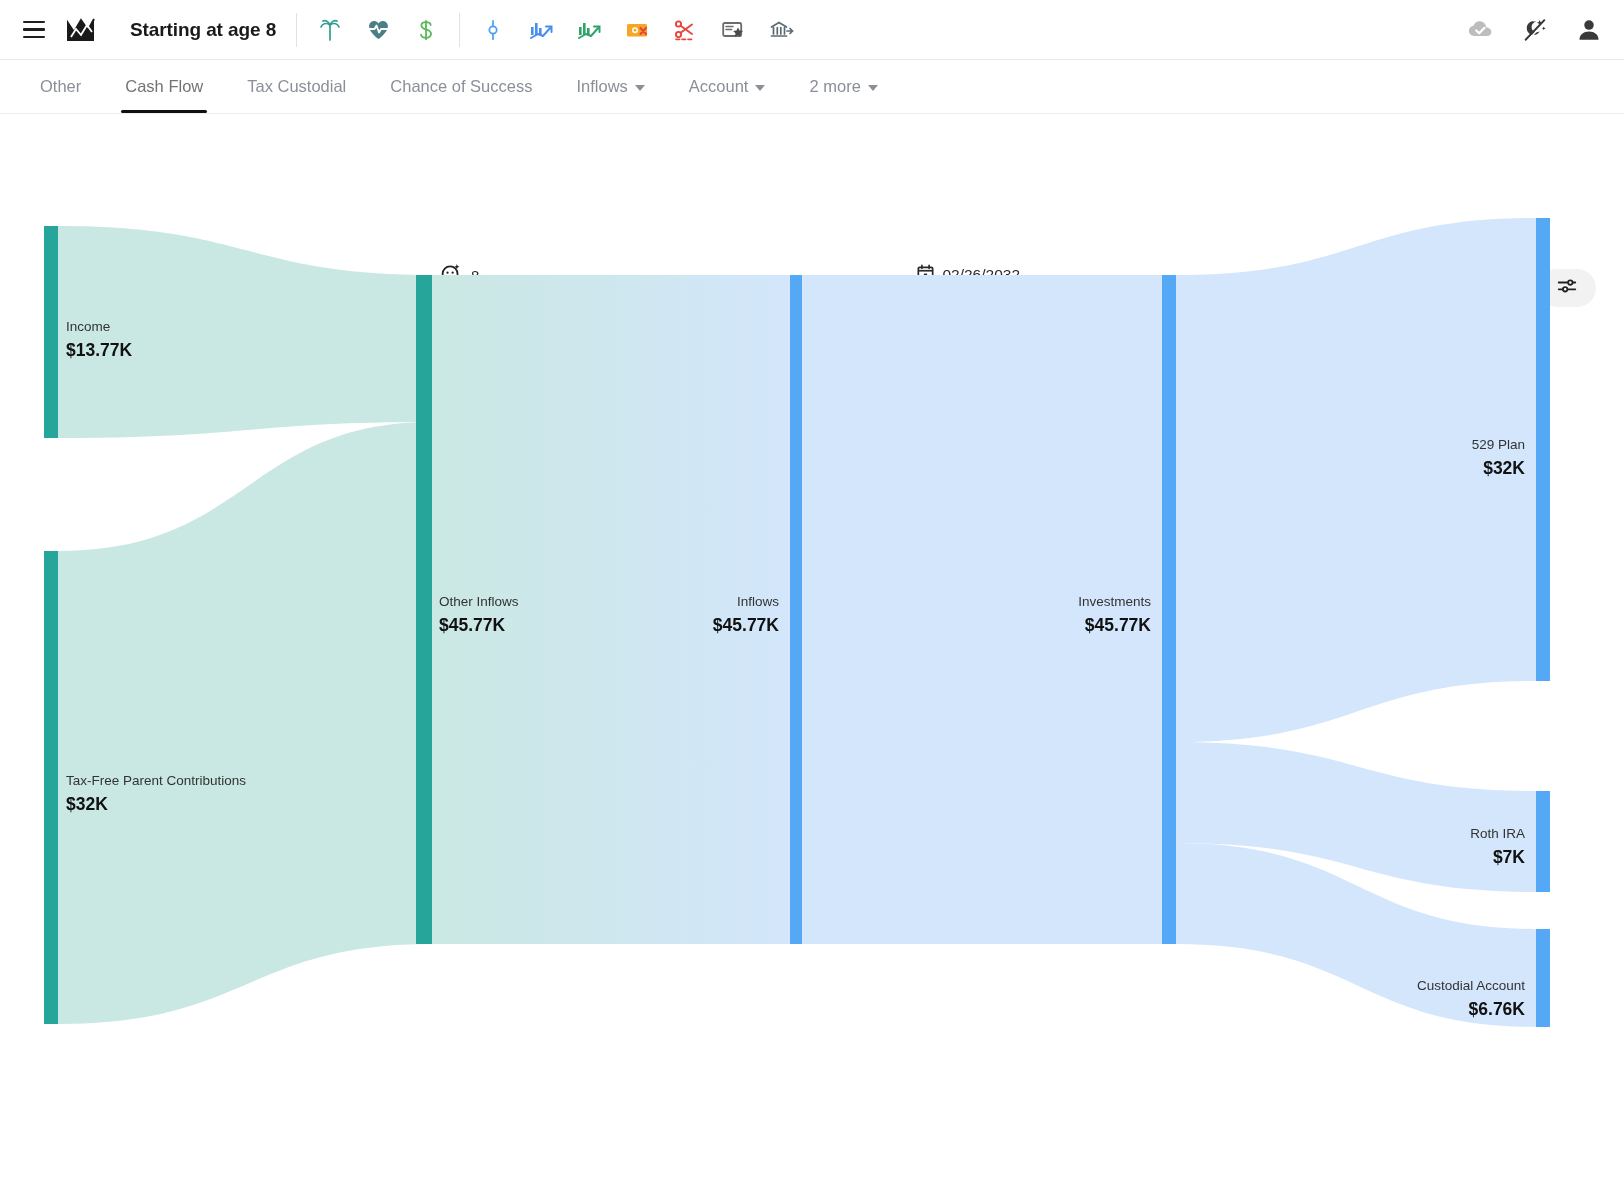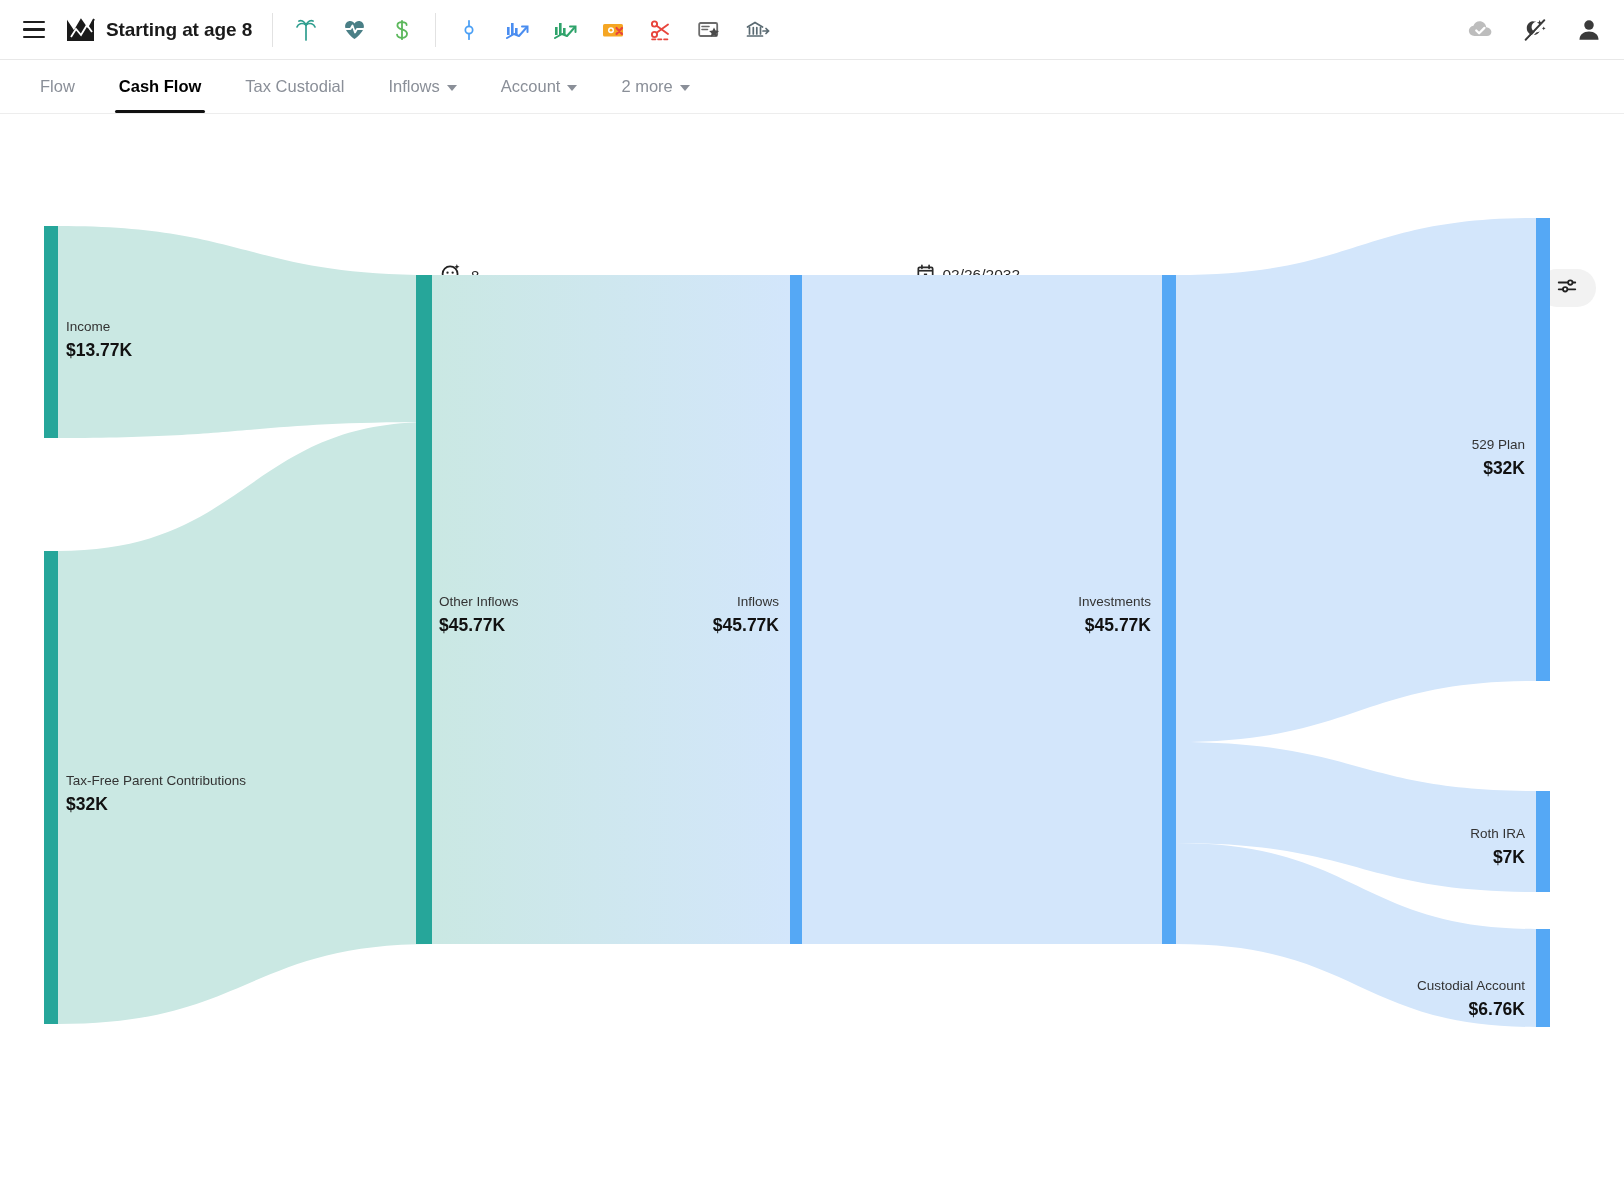--- a/index.html
+++ b/index.html
@@ -15,38 +15,38 @@
   
   .topbar {
     height: 60px; display: flex; align-items: center;
     padding: 0 22px 0 16px; border-bottom: 1px solid #e8e8e8;
     background: #fff; position: relative;
   }
   .hamburger { width: 36px; height: 36px; display:flex; flex-direction:column;
     justify-content:center; align-items:center; gap:5px; cursor:pointer; margin-right: 14px;}
   .hamburger span { display:block; width: 22px; height: 2.4px; background:#1f1f1f; border-radius:1px;}
   .plan-logo { margin-right: 10px; display:flex; align-items:center; }
-  .plan-title { font-size: 19px; font-weight: bold; color:#1a1a1a; letter-spacing:-0.1px; white-space:nowrap;}
+  .plan-title { font-size: 19px; font-weight: bold; color:#1a1a1a; letter-spacing:-0.1px; white-space:nowrap;margin-left:24px;}
   .vsep { width:1px; height:34px; background:#e2e2e2; margin: 0 20px; flex:none;}
   .iconrow { display:flex; align-items:center; gap: 22px;}
   .ticon { width: 26px; height: 26px; display:flex; align-items:center; justify-content:center; cursor:pointer;}
   .spacer { flex: 1 1 auto; }
   .rightIcons { display:flex; align-items:center; gap: 28px; }
 
   
   .tabs {
     height: 54px; display:flex; align-items:stretch;
     border-bottom: 1px solid #ededed; padding-left: 18px; background:#fff;
   }
   .tab {
     display:flex; align-items:center; gap:7px;
     padding: 0 22px; font-size: 16.5px; color:#8a8f98; cursor:pointer;
     position:relative; white-space:nowrap;
   }
-  .tab.active { color:#000000; font-weight: bold; }
+  .tab.active { color:#737373; font-weight: normal; }
   .tab.active::after {
     content:""; position:absolute; left: 18px; right: 18px; bottom: 0;
     height: 3px; background:#111; border-radius: 2px;
   }
   .chev { width:0;height:0;border-left:5px solid transparent;border-right:5px solid transparent;
           border-top:6px solid #8a8f98; margin-top:2px;}
 
   
   .ctrlrow { position:relative; height: 92px; text-align: center; }
   .sliderwrap { position:absolute; left: 440px; top: 148px; width: 580px; }
@@ -205,27 +205,30 @@
         <svg width="26" height="26" viewBox="0 0 24 24">
           <circle cx="12" cy="7.4" r="4.4" fill="#3a3a3a"></circle>
           <path d="M3.2 21 C3.2 16.2 7.1 13.4 12 13.4 C16.9 13.4 20.8 16.2 20.8 21 Z" fill="#3a3a3a"></path>
         </svg>
       </div>
     </div>
   </div>
 
   <div class="tabs">
     <div class="tab">
-      <span>Flow</span>
+      <span>Other</span>
     </div>
     <div class="tab active">
       <span>Cash Flow</span>
     </div>
     <div class="tab">
       <span>Tax Custodial</span>
+    </div>
+    <div class="tab">
+      <span>Chance of Success</span>
     </div>
     <div class="tab">
       <span>Inflows</span>
       <span class="chev"></span>
     </div>
     <div class="tab">
       <span>Account</span>
       <span class="chev"></span>
     </div>
     <div class="tab">

